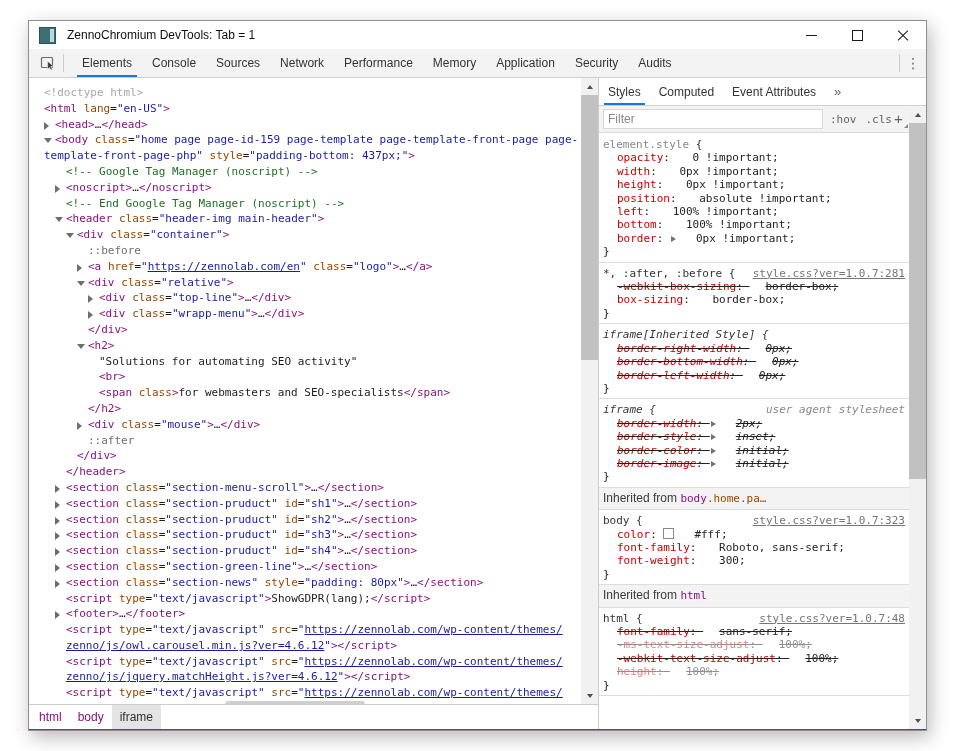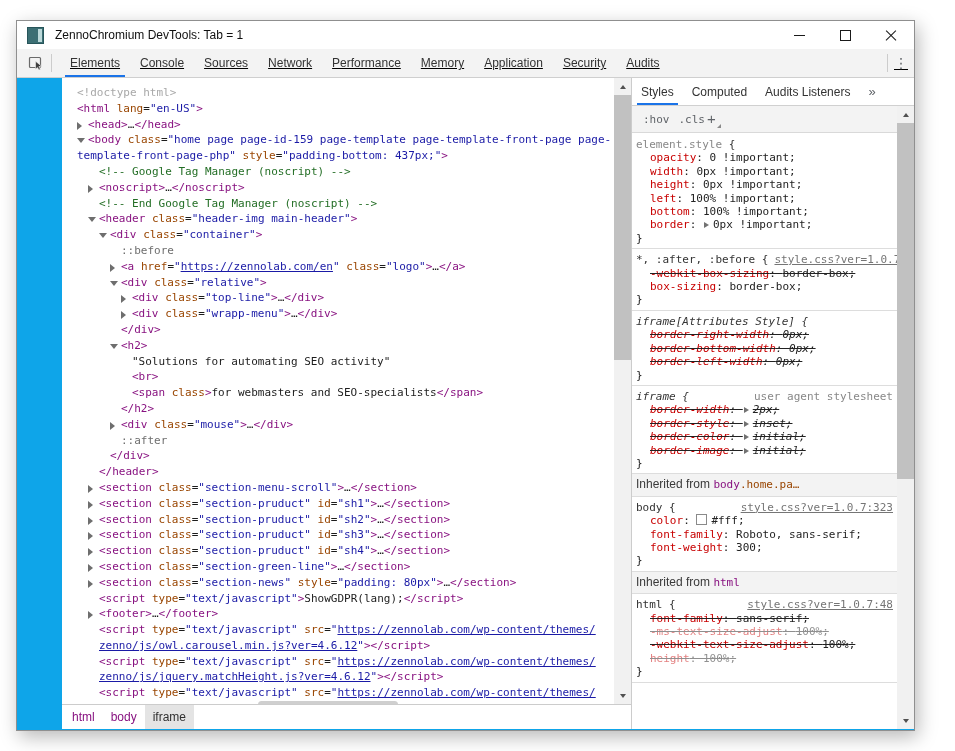--- a/index.html
+++ b/index.html
@@ -1,42 +1,42 @@
 <!DOCTYPE html>
 <html><head>
 <meta charset="utf-8">
 <style>
   html,body{margin:0;padding:0;background:#fff;width:955px;height:751px;overflow:hidden;
     font-family:"Liberation Sans",sans-serif;}
-  .win{position:absolute;left:16px;top:20px;width:899px;height:711px;background:#0ea5e9;
+  .win{position:absolute;left:28px;top:20px;width:899px;height:711px;background:#be185d;
     border:1px solid #8f8f8f;box-shadow:3px 6px 18px rgba(0,0,0,.28);box-sizing:border-box;}
   
   .titlebar{height:28px;display:flex;align-items:center;background:#fff;}
   .appicon{width:15px;height:15px;margin-left:10px;background:#3c6f74;border:1px solid #27555a;
     position:relative;flex:0 0 auto;}
   .appicon:after{content:"";position:absolute;right:1px;top:1px;bottom:1px;width:4px;background:#bcd9da;}
   .wtitle{font-size:12px;color:#101010;margin-left:11px;flex:1;white-space:nowrap;}
   .wbtns{display:flex;height:100%;}
   .wbtn{width:46px;height:100%;display:flex;align-items:center;justify-content:center;}
   .min-glyph{width:11px;height:1px;background:#1a1a1a;}
   .max-glyph{width:9px;height:9px;border:1px solid #1a1a1a;}
   .x-glyph{position:relative;width:12px;height:12px;}
   .x-glyph:before,.x-glyph:after{content:"";position:absolute;left:-1px;top:5.5px;width:14px;height:1.2px;background:#1a1a1a;}
   .x-glyph:before{transform:rotate(45deg);} .x-glyph:after{transform:rotate(-45deg);}
   
-  .toolbar{height:29px;background:#f3f3f3;border-bottom:1px solid #cfcfcf;display:flex;align-items:center;box-sizing:border-box;text-decoration:underline;}
+  .toolbar{height:29px;background:#f3f3f3;border-bottom:1px solid #cfcfcf;display:flex;align-items:center;box-sizing:border-box;}
   .inspect-btn{width:30px;height:26px;display:flex;align-items:center;justify-content:center;margin-left:4px;}
   .tsep{width:1px;height:18px;background:#ccc;}
   .tabs{display:flex;height:100%;margin-left:8px;flex:1;}
   .tab{padding:0 10px;display:flex;align-items:center;font-size:12px;color:#333;position:relative;cursor:default;white-space:nowrap;}
   .tab.active:after{content:"";position:absolute;left:5px;right:5px;bottom:0;height:2px;background:#1a73e8;}
   .kebab{width:26px;height:100%;display:flex;align-items:center;justify-content:center;color:#5f6368;
     font-size:14px;letter-spacing:0;}
   
-  .content{position:absolute;top:57px;bottom:1px;left:0;right:0;display:flex;padding-left:45px;}
+  .content{position:absolute;top:57px;bottom:1px;left:0;right:0;display:flex;}
   .left{width:569px;position:relative;border-right:1px solid #ccc;box-sizing:content-box;background:#fff;}
   .right{flex:1;position:relative;background:#fff;}
   
   .tree{position:absolute;left:0;top:0;right:17px;bottom:25px;overflow:hidden;padding-top:7px;
     font-family:"DejaVu Sans Mono",monospace;font-size:11px;line-height:15.8px;white-space:pre;}
   .tl{position:relative;}
   .tw{position:absolute;top:5px;width:0;height:0;}
   .tw.down{border-left:4px solid transparent;border-right:4px solid transparent;border-top:5px solid #6e6e6e;margin-top:1px;}
   .tw.right{border-top:4px solid transparent;border-bottom:4px solid transparent;border-left:5px solid #6e6e6e;}
   .s-p{color:#881280;} .s-a{color:#994500;} .s-v{color:#1a1aa6;}
@@ -74,24 +74,24 @@
     font-family:"Liberation Sans",sans-serif;}
   .plusbtn:after{content:"";position:absolute;right:-3px;bottom:-2px;width:0;height:0;
     border-left:4px solid transparent;border-bottom:4px solid #8a8a8a;}
   .rulesarea{position:absolute;top:56px;bottom:0;left:0;right:17px;overflow:hidden;
     font-family:"DejaVu Sans Mono",monospace;font-size:11px;line-height:13.4px;color:#222;}
   .rule{padding:4px 4px 3px 4px;border-bottom:1px solid #ddd;}
   .selrow{display:flex;justify-content:space-between;align-items:center;}
   .sel{color:#333;white-space:pre;}
   .sel .graysel{color:#888;}
   .csslink{color:#757575;text-decoration:underline;white-space:nowrap;margin-left:6px;}
-  .origin{color:#888;white-space:nowrap;margin-left:6px;}
+  .origin{color:#888;font-style:italic;white-space:nowrap;margin-left:6px;}
   .prop{padding-left:14px;white-space:pre-wrap;}
   .pn{color:#c80000;}
-  .pv{color:#222;}
+  .pv{color:#222;margin-left:16px;}
   .prop.dim{opacity:.5;}
   .prop.struck{text-decoration:line-through;}
   .rule.it .sel,.rule.it .prop{font-style:italic;}
   .parrow{display:inline-block;width:0;height:0;border-top:3.5px solid transparent;border-bottom:3.5px solid transparent;
     border-left:5px solid #727272;margin:0 4px 0 1px;}
   .swatch{display:inline-block;width:9px;height:9px;border:1px solid #8a8a8a;margin:0 4px -1px 0;}
   .ihdr{background:#f3f3f3;border-bottom:1px solid #ddd;padding:4px 4px;font-family:"Liberation Sans",sans-serif;
     font-size:12px;color:#3a3a3a;}
   .ihdr .node{font-family:"DejaVu Sans Mono",monospace;font-size:11px;}
   .ntag{color:#881280;} .ncls{color:#994500;}
@@ -158,55 +158,57 @@
           <div class="crumb">html</div>
           <div class="crumb">body</div>
           <div class="crumb sel">iframe</div>
         </div>
     </div>
 
     <div class="right">
       <div class="rtabs">
           <div class="rtab active">Styles</div>
           <div class="rtab">Computed</div>
-          <div class="rtab">Audits Listeners</div>
+          <div class="rtab">Event Attributes</div>
           <div class="rtab more">»</div>
         </div>
       <div class="filterrow">
+        <input class="filterinput" placeholder="Filter" style="">
         <div class="toggles">
             <span>:hov</span>
             <span>.cls</span>
           </div>
         <div class="plusbtn">+</div>
       </div>
       <div class="rulesarea">
           <div class="rule">
             <div class="selrow">
               <span class="sel"><span class="graysel">element.style</span> {</span>
             </div>
             <div class="prop"><span class="pn">opacity</span>: <span class="pv">0 !important</span>;</div>
             <div class="prop"><span class="pn">width</span>: <span class="pv">0px !important</span>;</div>
             <div class="prop"><span class="pn">height</span>: <span class="pv">0px !important</span>;</div>
+            <div class="prop"><span class="pn">position</span>: <span class="pv">absolute !important</span>;</div>
             <div class="prop"><span class="pn">left</span>: <span class="pv">100% !important</span>;</div>
             <div class="prop"><span class="pn">bottom</span>: <span class="pv">100% !important</span>;</div>
             <div class="prop"><span class="pn">border</span>: <span class="parrow"></span><span class="pv">0px !important</span>;</div>
             <div>}</div>
           </div>
           <div class="rule">
             <div class="selrow">
               <span class="sel"><span class="sel">*, :after, :before</span> {</span>
               <span class="csslink">style.css?ver=1.0.7:281</span>
             </div>
             <div class="prop struck"><span class="pn">-webkit-box-sizing</span>: <span class="pv">border-box</span>;</div>
             <div class="prop"><span class="pn">box-sizing</span>: <span class="pv">border-box</span>;</div>
             <div>}</div>
           </div>
           <div class="rule it">
             <div class="selrow">
-              <span class="sel"><span class="sel">iframe[Attributes Style]</span> {</span>
+              <span class="sel"><span class="sel">iframe[Inherited Style]</span> {</span>
             </div>
             <div class="prop struck"><span class="pn">border-right-width</span>: <span class="pv">0px</span>;</div>
             <div class="prop struck"><span class="pn">border-bottom-width</span>: <span class="pv">0px</span>;</div>
             <div class="prop struck"><span class="pn">border-left-width</span>: <span class="pv">0px</span>;</div>
             <div>}</div>
           </div>
           <div class="rule it">
             <div class="selrow">
               <span class="sel"><span class="sel">iframe</span> {</span>
               <span class="origin">user agent stylesheet</span>

